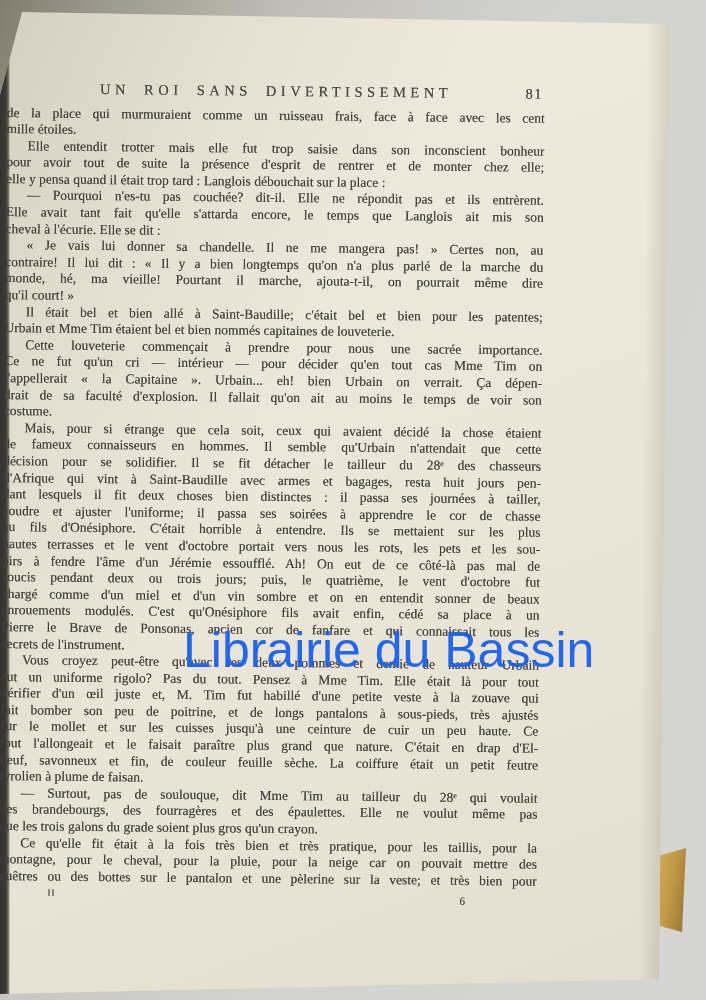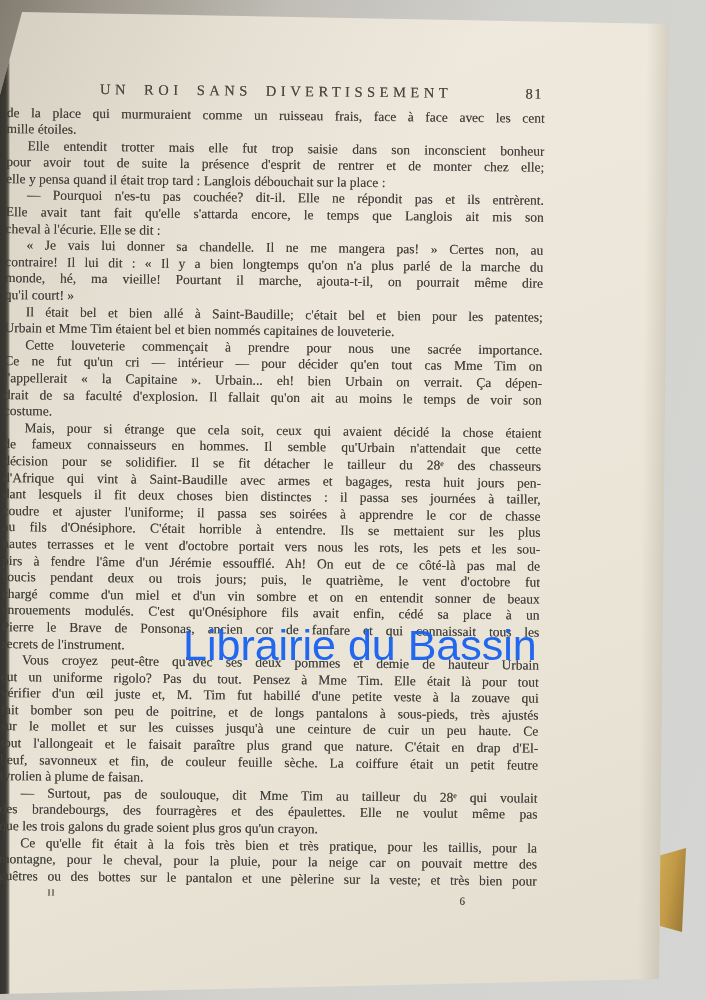--- a/index.html
+++ b/index.html
@@ -60,21 +60,21 @@
   .line{height:16.6px;line-height:16.6px;overflow:hidden;text-align:justify;text-align-last:justify;}
   .line.last{text-align-last:left;}
   .line.indent{text-indent:21px;}
   .sig-left{position:absolute;top:887px;left:57px;font-size:9px;letter-spacing:1px;color:#4b4a44;}
   .sig-right{position:absolute;top:890px;left:469px;font-size:11px;color:#4b4a44;}
 
   
   .watermark{
     position:absolute;left:183px;top:621px;white-space:nowrap;
     font-family:"Liberation Sans","DejaVu Sans",sans-serif;
-    font-size:43px;font-weight:normal;color:#1b63f0;opacity:0.97;
+    font-size:50px;font-weight:normal;color:#1b63f0;opacity:0.97;
   }
 </style>
 </head>
 <body>
 
 <div class="photo">
 
   <div class="cover-edge"></div>
 
   <div class="page">

